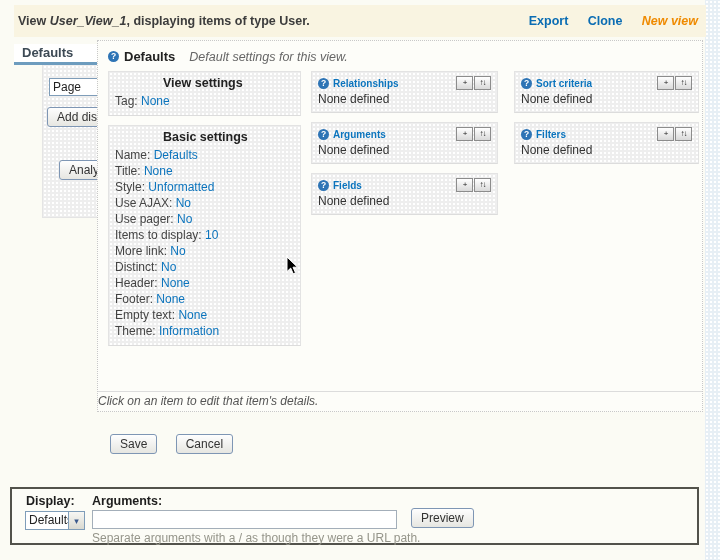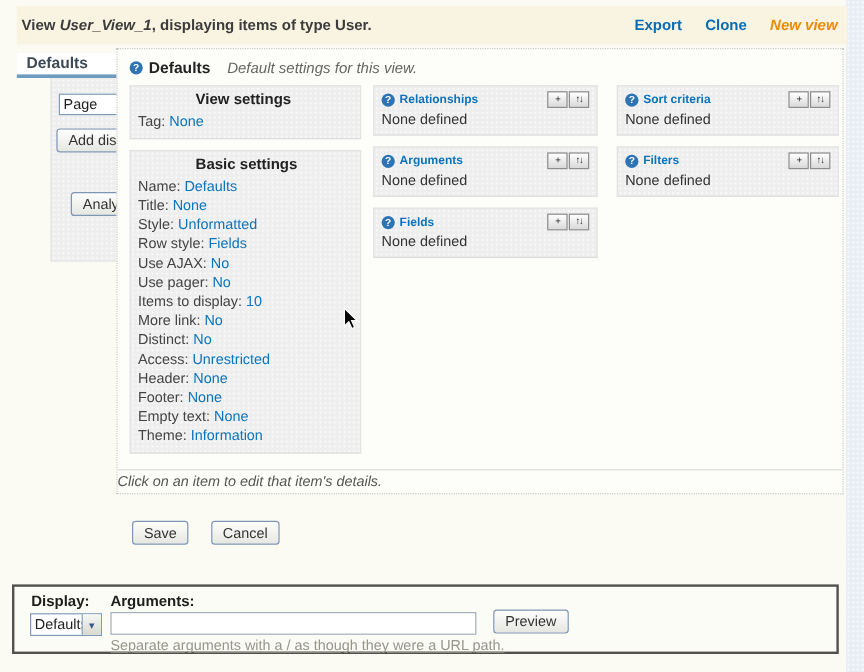--- a/index.html
+++ b/index.html
@@ -110,21 +110,21 @@
   .pp-label{position:absolute;font-weight:bold;font-size:12.5px;color:#1d1d1d;top:5px;}
   .pp-label-display{left:14px;}
   .pp-label-args{left:80px;}
   .sel-defaults{left:13px;top:22px;width:60px;height:19px;}
   .args-input{
     position:absolute;left:80px;top:21px;width:305px;height:19px;
     border:1px solid #a3aeb9;background:#fff;box-sizing:border-box;
     font-family:"Liberation Sans",sans-serif;font-size:12px;padding:0 3px;
   }
   .btn-preview{position:absolute;left:399px;top:19px;}
-  .pp-hint{position:absolute;left:80px;top:42px;color:#95958a;font-size:12px;text-decoration:underline;}
+  .pp-hint{position:absolute;left:80px;top:42px;color:#95958a;font-size:12px;}
   .cursor{position:absolute;left:286px;top:256px;width:13px;height:20px;pointer-events:none;}
 </style>
 </head>
 <body>
 
 <div class="edge-strip"></div>
 
 <div class="topbar">
   <span class="summary"><span>View</span> <span class="vname">User_View_1</span><span>, displaying items of type User.</span></span>
   <span class="links">
@@ -154,27 +154,25 @@
   <div class="col col1">
     <div class="box dotted">
       <div class="box-title">View settings</div>
       <div class="srow"><span>Tag:</span> <a href="#" class="vlink">None</a></div>
     </div>
     <div class="box dotted">
       <div class="box-title">Basic settings</div>
       <div class="srow"><span>Name:</span> <a href="#" class="vlink">Defaults</a></div>
       <div class="srow"><span>Title:</span> <a href="#" class="vlink">None</a></div>
       <div class="srow"><span>Style:</span> <a href="#" class="vlink">Unformatted</a></div>
-      <div class="srow"><span>Row style:</span> <a href="#" class="vlink">Fields</a></div>
       <div class="srow"><span>Use AJAX:</span> <a href="#" class="vlink">No</a></div>
       <div class="srow"><span>Use pager:</span> <a href="#" class="vlink">No</a></div>
       <div class="srow"><span>Items to display:</span> <a href="#" class="vlink">10</a></div>
       <div class="srow"><span>More link:</span> <a href="#" class="vlink">No</a></div>
       <div class="srow"><span>Distinct:</span> <a href="#" class="vlink">No</a></div>
-      <div class="srow"><span>Access:</span> <a href="#" class="vlink">Unrestricted</a></div>
       <div class="srow"><span>Header:</span> <a href="#" class="vlink">None</a></div>
       <div class="srow"><span>Footer:</span> <a href="#" class="vlink">None</a></div>
       <div class="srow"><span>Empty text:</span> <a href="#" class="vlink">None</a></div>
       <div class="srow"><span>Theme:</span> <a href="#" class="vlink">Information</a></div>
     </div>
   </div>
 
   <div class="col col2">
     <div class="box dotted">
       <div class="abox-head">

